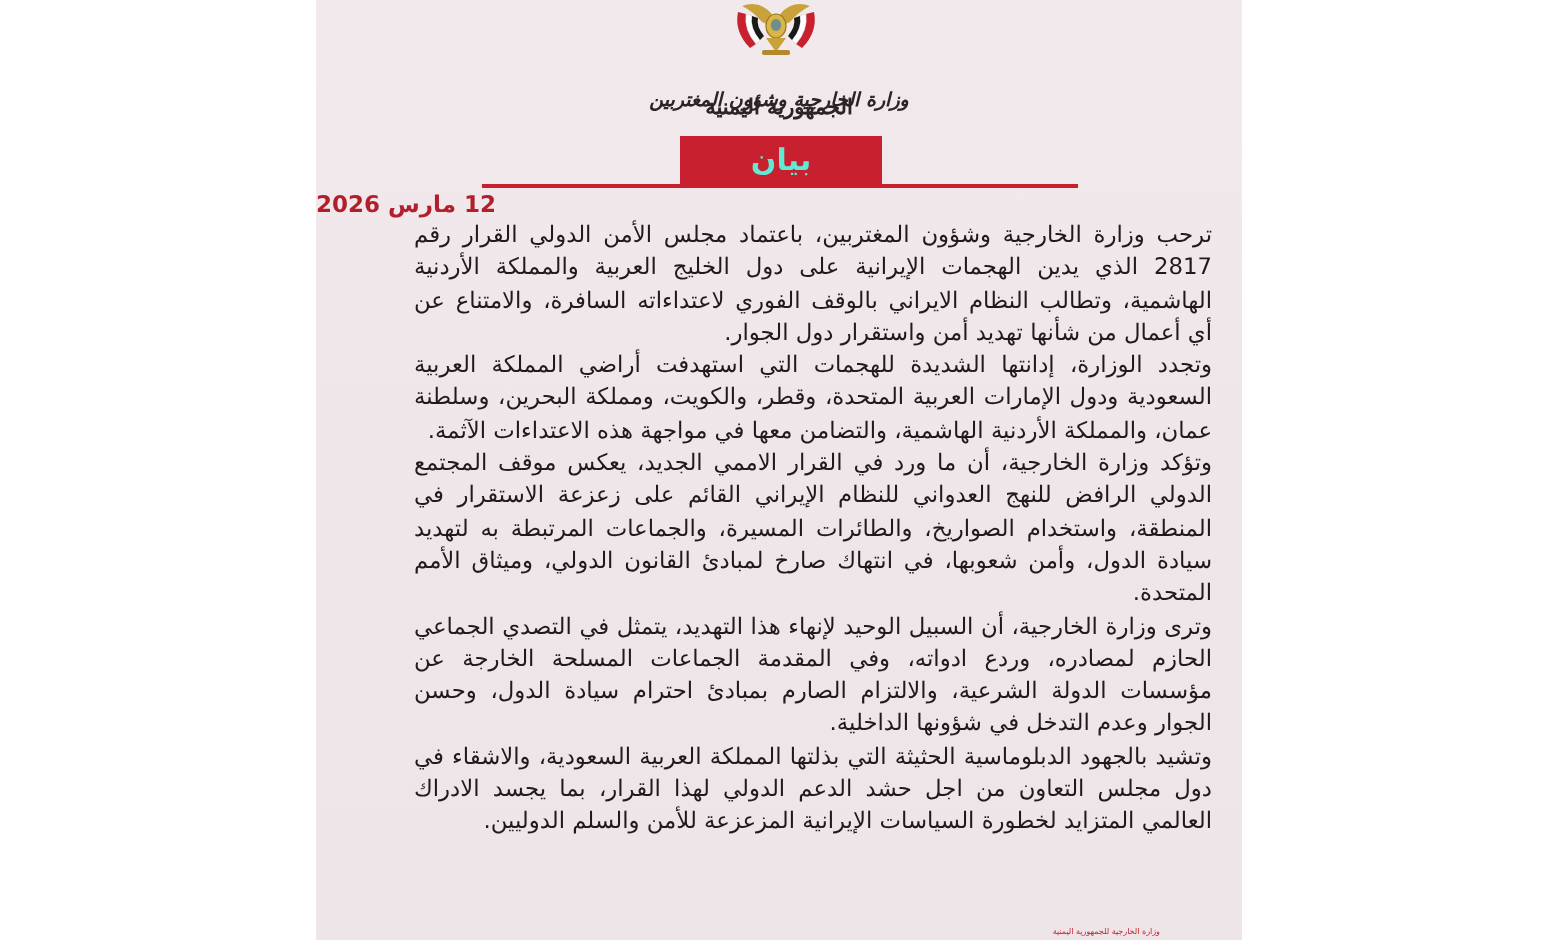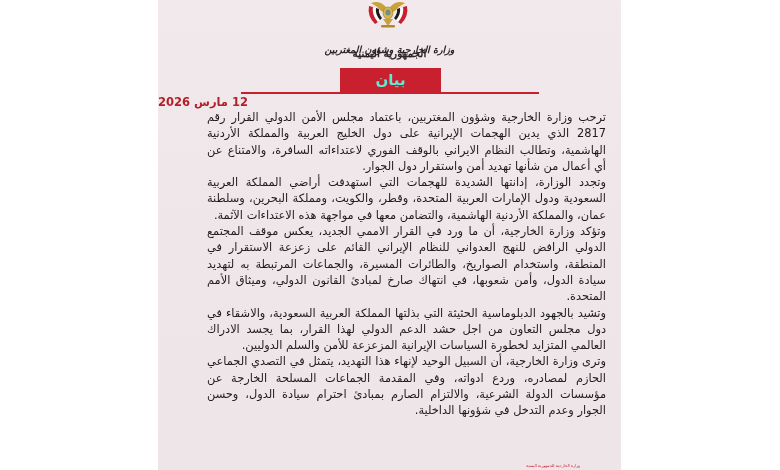--- a/index.html
+++ b/index.html
@@ -135,18 +135,18 @@
 
   <div class="red-rule"></div>
   <div class="banner">بيان</div>
 
   <div class="date">12 مارس 2026</div>
 
   <div class="body-text">
     <p>ترحب وزارة الخارجية وشؤون المغتربين، باعتماد مجلس الأمن الدولي القرار رقم 2817 الذي يدين الهجمات الإيرانية على دول الخليج العربية والمملكة الأردنية الهاشمية، وتطالب النظام الايراني بالوقف الفوري لاعتداءاته السافرة، والامتناع عن أي أعمال من شأنها تهديد أمن واستقرار دول الجوار.</p>
     <p>وتجدد الوزارة، إدانتها الشديدة للهجمات التي استهدفت أراضي المملكة العربية السعودية ودول الإمارات العربية المتحدة، وقطر، والكويت، ومملكة البحرين، وسلطنة عمان، والمملكة الأردنية الهاشمية، والتضامن معها في مواجهة هذه الاعتداءات الآثمة.</p>
     <p>وتؤكد وزارة الخارجية، أن ما ورد في القرار الاممي الجديد، يعكس موقف المجتمع الدولي الرافض للنهج العدواني للنظام الإيراني القائم على زعزعة الاستقرار في المنطقة، واستخدام الصواريخ، والطائرات المسيرة، والجماعات المرتبطة به لتهديد سيادة الدول، وأمن شعوبها، في انتهاك صارخ لمبادئ القانون الدولي، وميثاق الأمم المتحدة.</p>
+    <p>وترى وزارة الخارجية، أن السبيل الوحيد لإنهاء هذا التهديد، يتمثل في التصدي الجماعي الحازم لمصادره، وردع ادواته، وفي المقدمة الجماعات المسلحة الخارجة عن مؤسسات الدولة الشرعية، والالتزام الصارم بمبادئ احترام سيادة الدول، وحسن الجوار وعدم التدخل في شؤونها الداخلية.</p>
     <p>وتشيد بالجهود الدبلوماسية الحثيثة التي بذلتها المملكة العربية السعودية، والاشقاء في دول مجلس التعاون من اجل حشد الدعم الدولي لهذا القرار، بما يجسد الادراك العالمي المتزايد لخطورة السياسات الإيرانية المزعزعة للأمن والسلم الدوليين.</p>
-    <p>وترى وزارة الخارجية، أن السبيل الوحيد لإنهاء هذا التهديد، يتمثل في التصدي الجماعي الحازم لمصادره، وردع ادواته، وفي المقدمة الجماعات المسلحة الخارجة عن مؤسسات الدولة الشرعية، والالتزام الصارم بمبادئ احترام سيادة الدول، وحسن الجوار وعدم التدخل في شؤونها الداخلية.</p>
   </div>
 
   <div class="footnote">وزارة الخارجية للجمهورية اليمنية</div>
 </div>
 
 </body></html>

